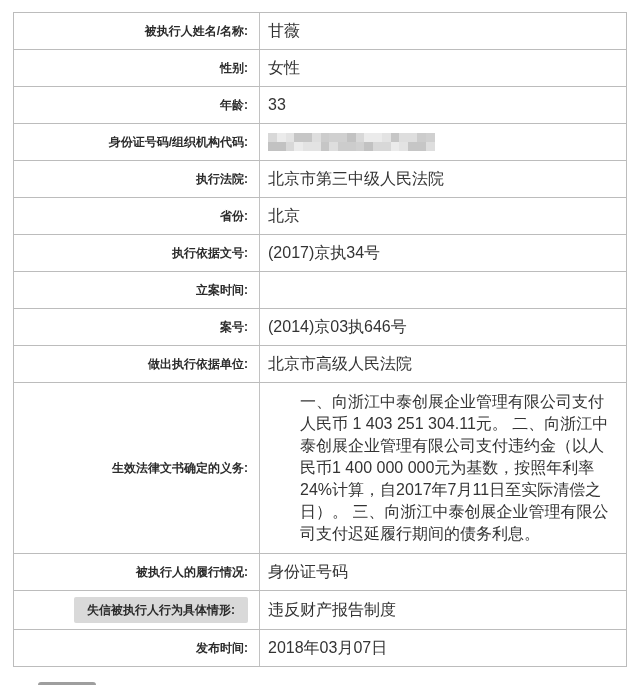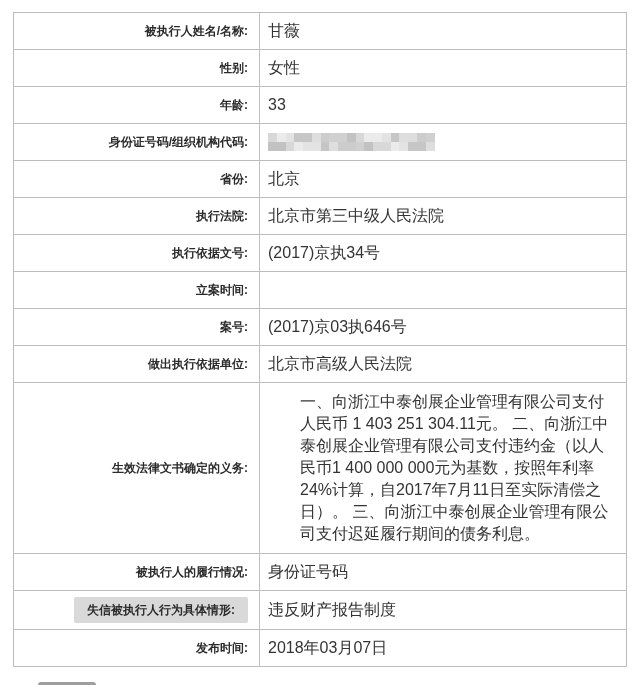--- a/index.html
+++ b/index.html
@@ -148,57 +148,57 @@
           <span style="background: rgb(227, 227, 227);"></span>
           <span style="background: rgb(198, 198, 198);"></span>
           <span style="background: rgb(198, 198, 198);"></span>
           <span style="background: rgb(222, 222, 222);"></span>
         </div>
     </div>
   </div>
 
   <div class="row regular">
     <div class="cell label">
+      <span class="label-text">执行法院:</span>
+    </div>
+    <div class="cell value">
+      <span class="value-text">北京市第三中级人民法院</span>
+    </div>
+  </div>
+
+  <div class="row regular">
+    <div class="cell label">
       <span class="label-text">省份:</span>
     </div>
     <div class="cell value">
       <span class="value-text">北京</span>
     </div>
   </div>
 
   <div class="row regular">
     <div class="cell label">
-      <span class="label-text">执行法院:</span>
-    </div>
-    <div class="cell value">
-      <span class="value-text">北京市第三中级人民法院</span>
-    </div>
-  </div>
-
-  <div class="row regular">
-    <div class="cell label">
       <span class="label-text">执行依据文号:</span>
     </div>
     <div class="cell value">
       <span class="value-text">(2017)京执34号</span>
     </div>
   </div>
 
   <div class="row regular">
     <div class="cell label">
       <span class="label-text">立案时间:</span>
     </div>
   </div>
 
   <div class="row regular">
     <div class="cell label">
       <span class="label-text">案号:</span>
     </div>
     <div class="cell value">
-      <span class="value-text">(2017)京03执646号</span>
+      <span class="value-text">(2014)京03执646号</span>
     </div>
   </div>
 
   <div class="row regular">
     <div class="cell label">
       <span class="label-text">做出执行依据单位:</span>
     </div>
     <div class="cell value">
       <span class="value-text">北京市高级人民法院</span>
     </div>

